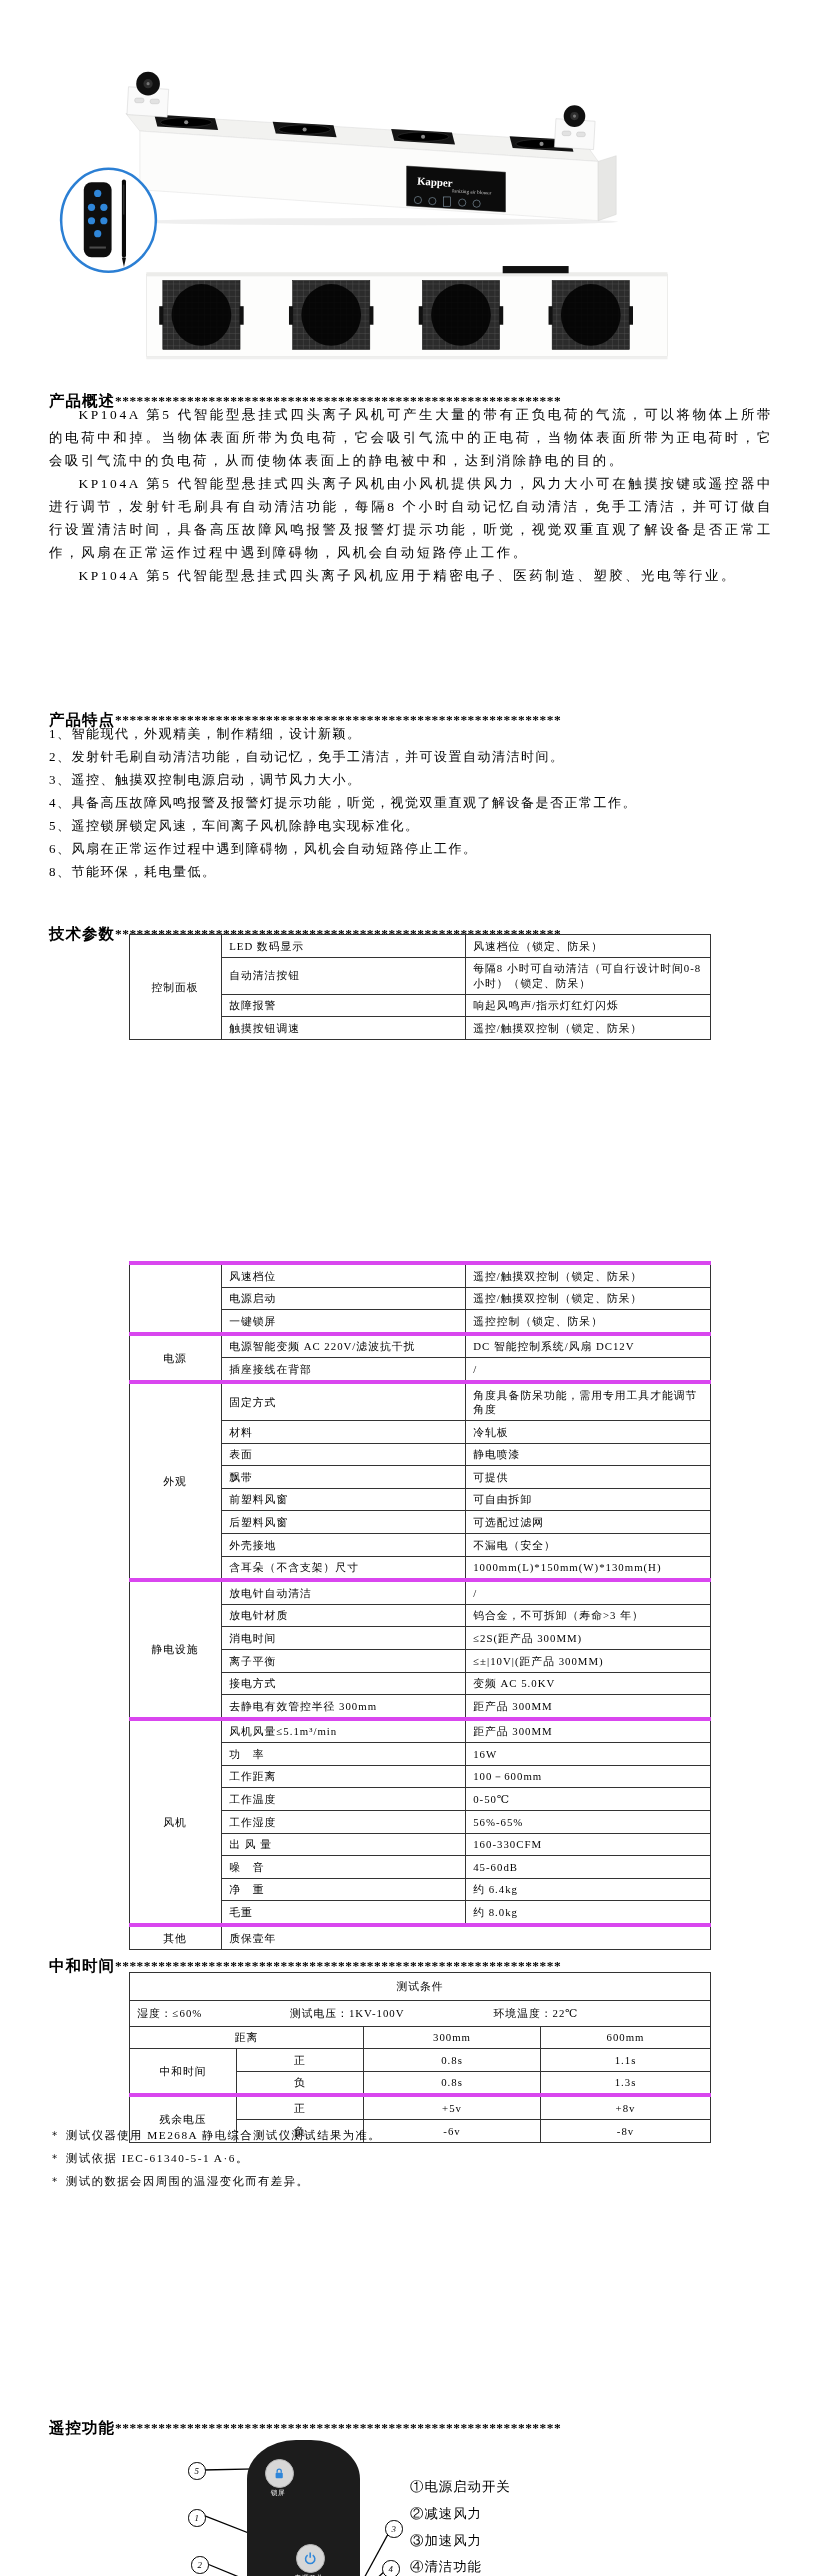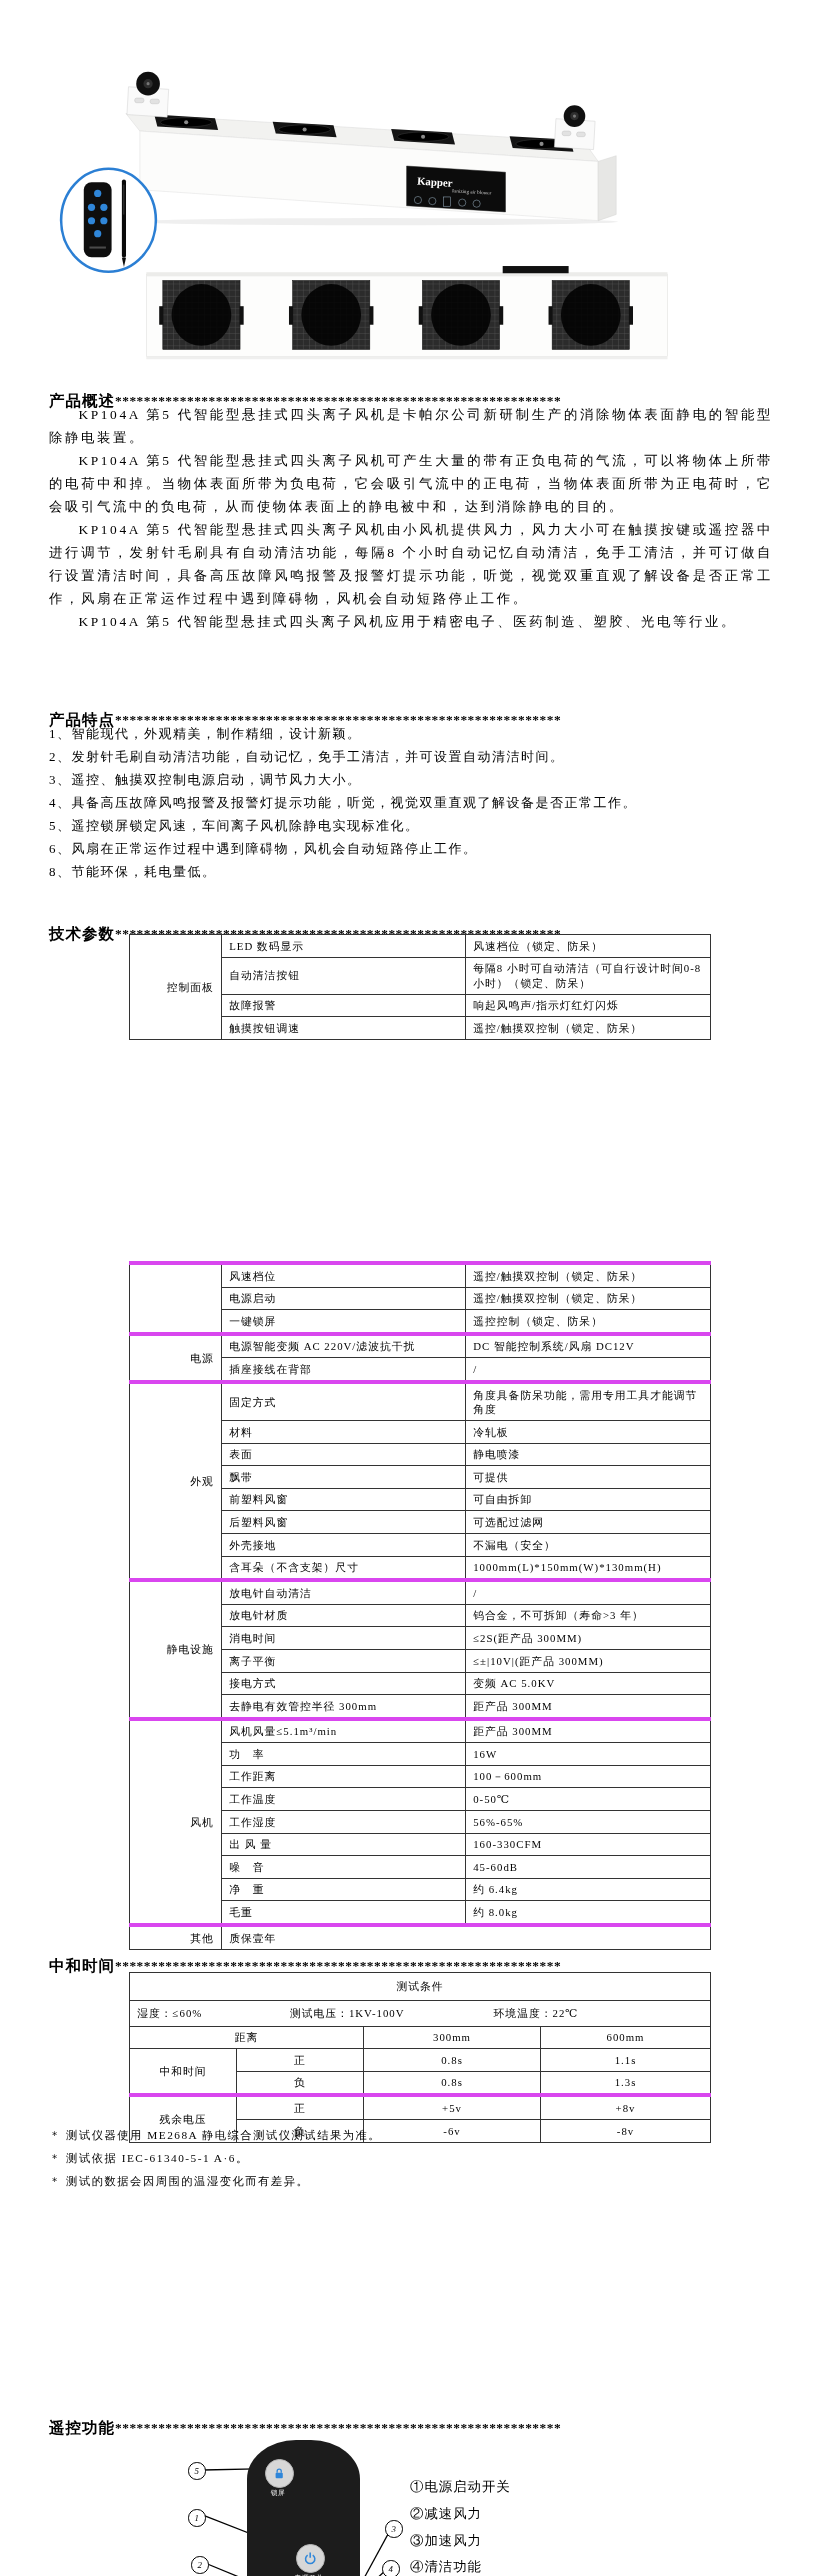--- a/index.html
+++ b/index.html
@@ -13,21 +13,21 @@
   .paras{position:absolute;left:49px;width:724px;font-size:13.4px;line-height:23px;
          letter-spacing:2.6px;text-align:justify;}
   .paras p{margin:0;text-indent:2.2em;}
   .feat{position:absolute;left:49px;width:724px;font-size:13px;line-height:23px;letter-spacing:1.5px;}
   .feat div{white-space:nowrap;}
   
   table.ttable{position:absolute;left:129px;border-collapse:collapse;table-layout:fixed;
                width:581px;font-size:10.8px;border:1px solid #333;}
   table.ttable td{border:0.5px solid #333;padding:3.6px 7.2px;line-height:14.4px;letter-spacing:1px;
                   vertical-align:middle;word-break:break-all;}
-  table.ttable td.cat{text-align:right;padding-left:6.2px;}
+  table.ttable td.cat{text-align:center;padding-left:6.2px;}
   table.ttable tr.gsep td{border-top:4px solid #d946ef;}
   table.ttable td.c{text-align:center;}
   .condrow{display:flex;align-items:flex-end;}
   .condrow span{display:block;}
   .condrow span:nth-child(1){width:27%;}
   .condrow span:nth-child(2){width:36%;}
   .condrow span:nth-child(3){width:37%;}
   .notes{position:absolute;left:49px;width:680px;font-size:11.3px;line-height:23px;letter-spacing:1.5px;}
   
   .remote-wrap{position:absolute;left:49px;top:2421px;width:680px;height:268px;}
@@ -161,21 +161,20 @@
         <ellipse cx="871" cy="97" rx="58" ry="60" fill="#000" opacity="0.85"></ellipse>
         <rect x="789" y="80" width="8" height="36" fill="#111"></rect>
           <rect x="945" y="80" width="8" height="36" fill="#111"></rect>
       </g>
     </g>
     <rect x="8" y="178" width="1012" height="5" fill="#efefee"></rect>
   </svg>
 
   <h2 class="sec-h" style="top:378px"><span>产品概述</span><span class="stars">**************************************************************</span></h2>
   <div class="paras" style="top:403px">
-    <p>KP104A 第5 代智能型悬挂式四头离子风机是卡帕尔公司新研制生产的消除物体表面静电的智能型除静电装置。</p>
     <p>KP104A 第5 代智能型悬挂式四头离子风机可产生大量的带有正负电荷的气流，可以将物体上所带的电荷中和掉。当物体表面所带为负电荷，它会吸引气流中的正电荷，当物体表面所带为正电荷时，它会吸引气流中的负电荷，从而使物体表面上的静电被中和，达到消除静电的目的。</p>
     <p>KP104A 第5 代智能型悬挂式四头离子风机由小风机提供风力，风力大小可在触摸按键或遥控器中进行调节，发射针毛刷具有自动清洁功能，每隔8 个小时自动记忆自动清洁，免手工清洁，并可订做自行设置清洁时间，具备高压故障风鸣报警及报警灯提示功能，听觉，视觉双重直观了解设备是否正常工作，风扇在正常运作过程中遇到障碍物，风机会自动短路停止工作。</p>
     <p>KP104A 第5 代智能型悬挂式四头离子风机应用于精密电子、医药制造、塑胶、光电等行业。</p>
   </div>
 
   <h2 class="sec-h" style="top:697px"><span>产品特点</span><span class="stars">**************************************************************</span></h2>
   <div class="feat" style="top:722px">
     <div>1、智能现代，外观精美，制作精细，设计新颖。</div>
     <div>2、发射针毛刷自动清洁功能，自动记忆，免手工清洁，并可设置自动清洁时间。</div>
     <div>3、遥控、触摸双控制电源启动，调节风力大小。</div>

